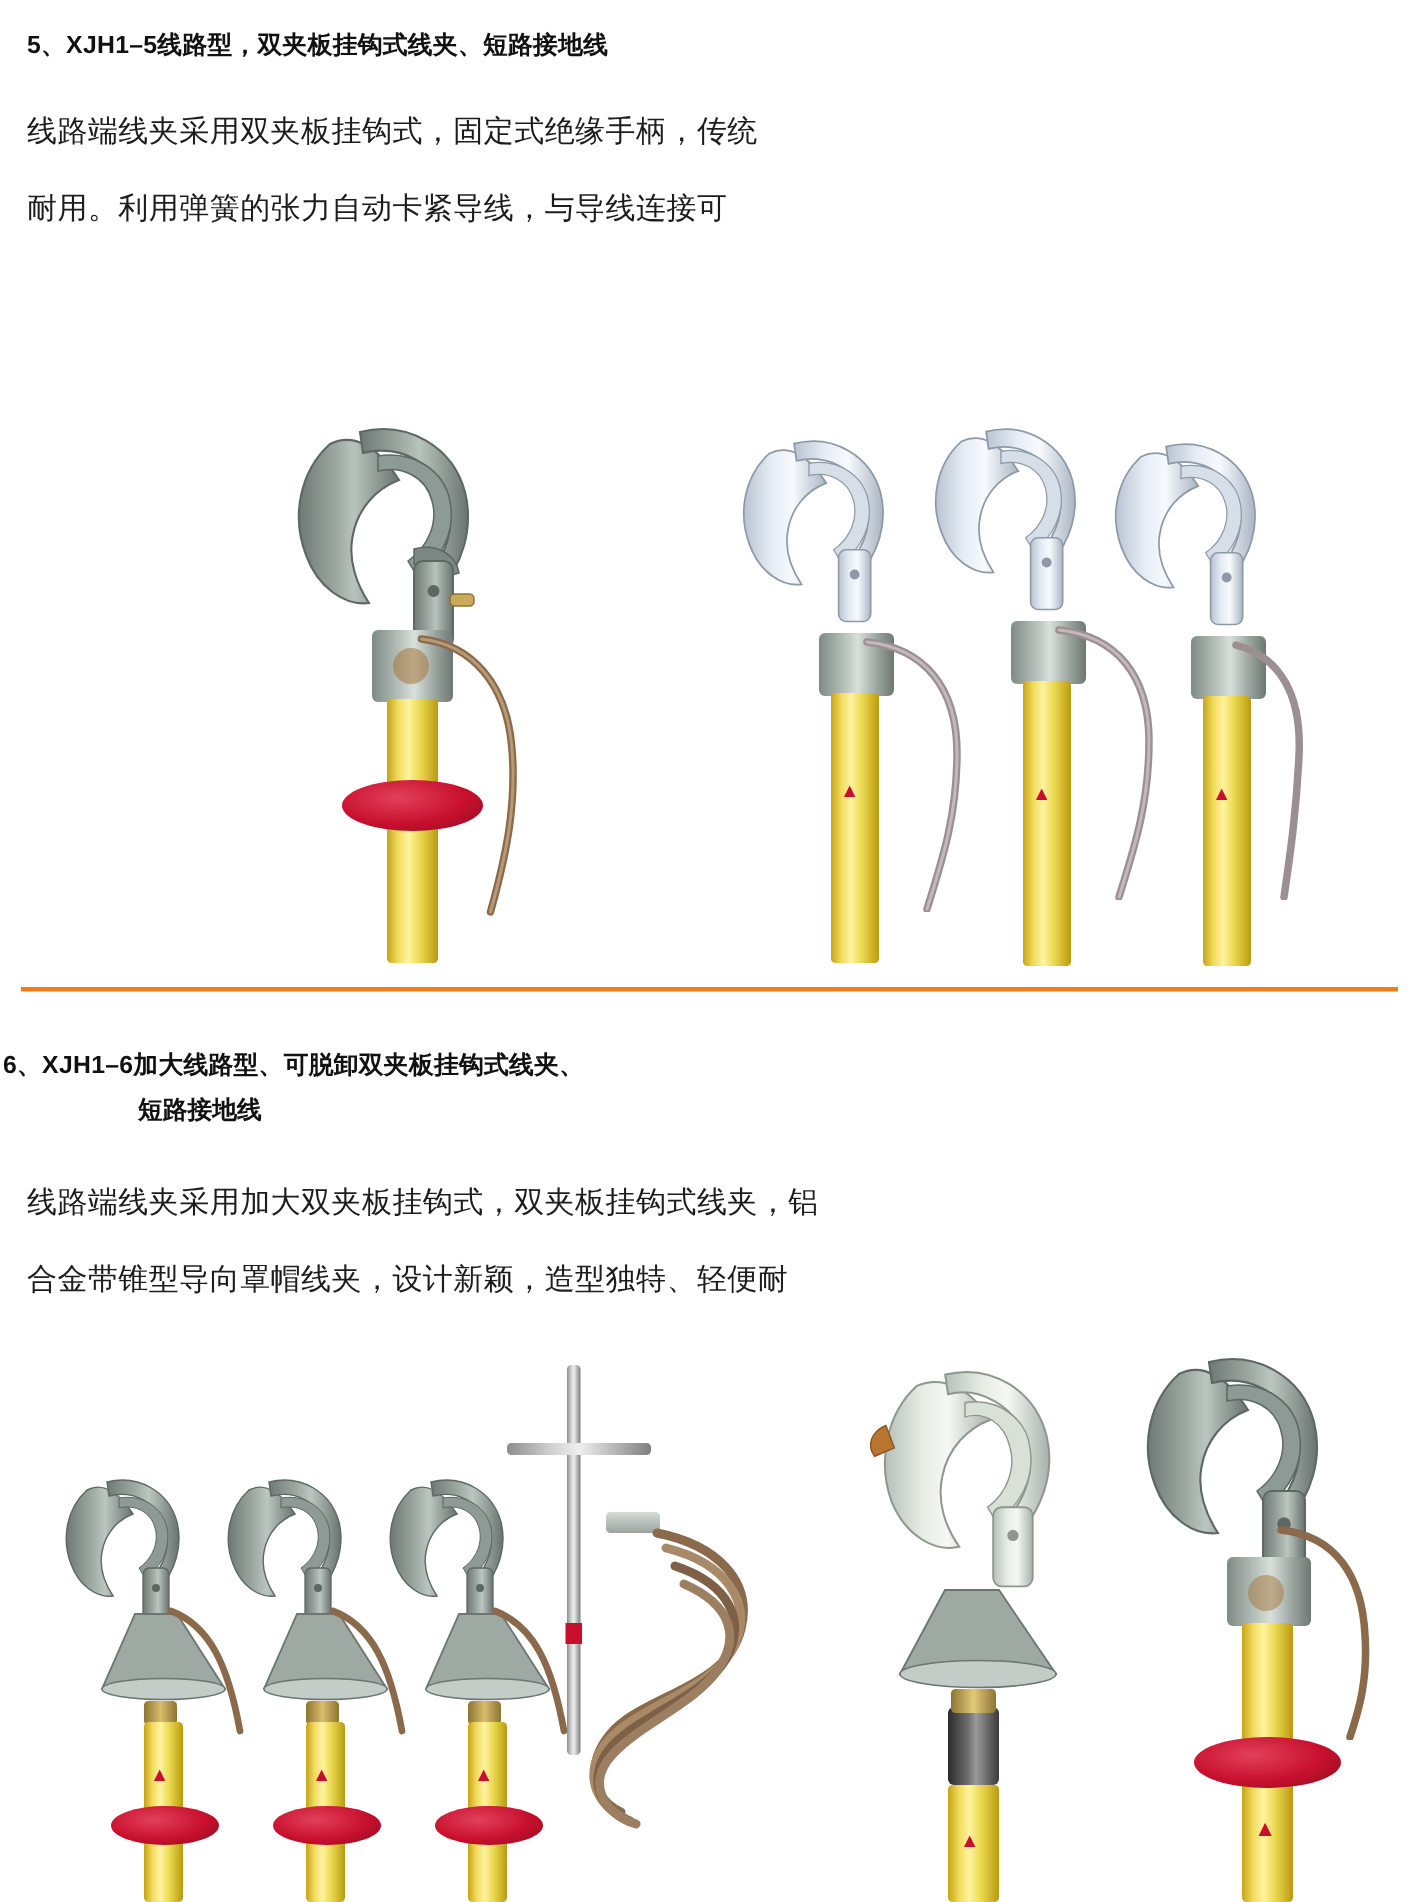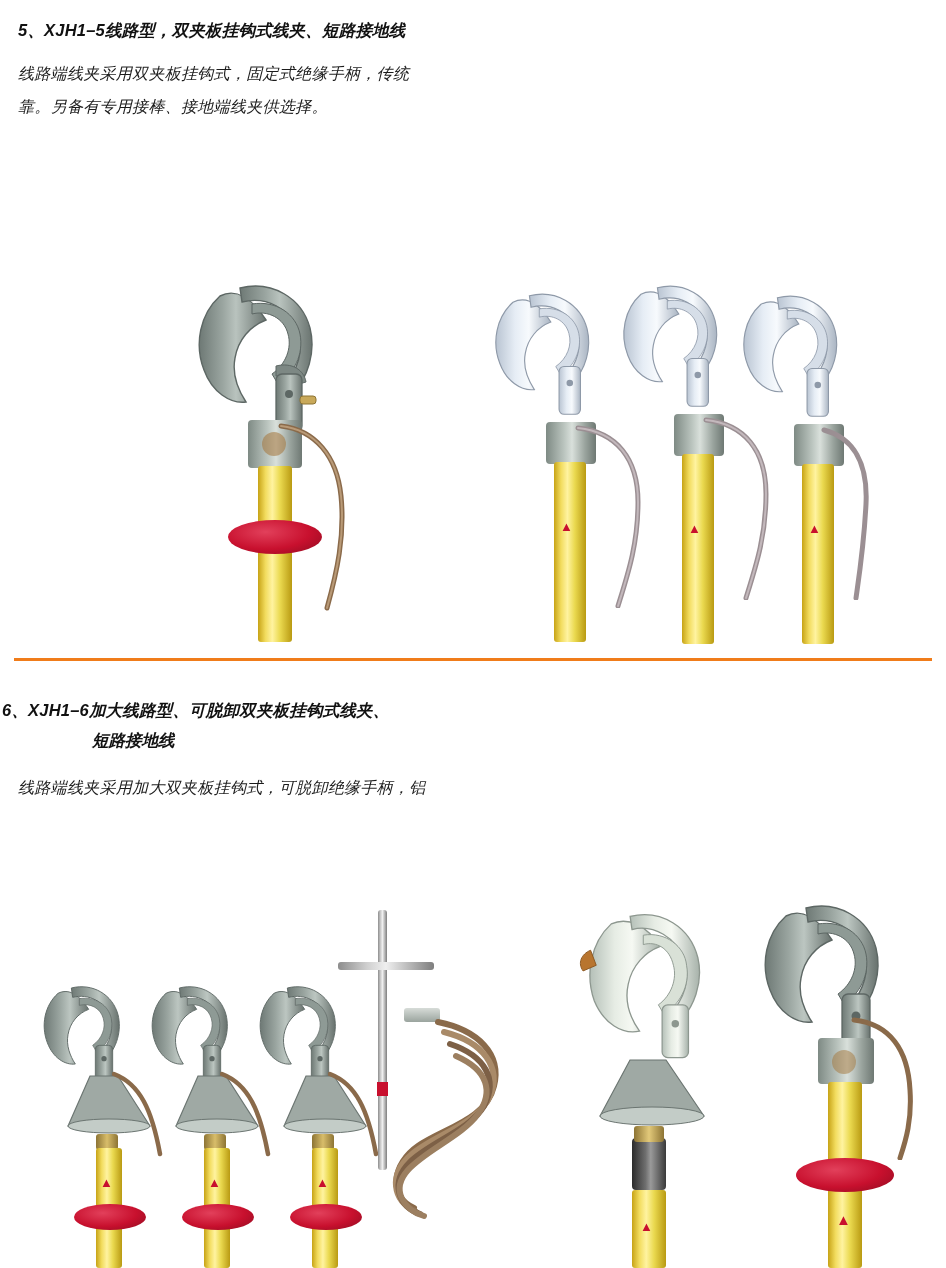--- a/index.html
+++ b/index.html
@@ -13,44 +13,44 @@
     font-family: "Liberation Sans", "DejaVu Sans", sans-serif;
     color: #1a1a1a;
     position: relative;
     overflow: hidden;
   }
   .page {
     position: relative;
     width: 946px;
     height: 900px;
     padding: 0;
-    font-style: italic;
   }
   .section {
     position: relative;
   }
   .sec-title {
     font-size: 16.5px;
     font-weight: bold;
     letter-spacing: 0.2px;
     color: #111;
     line-height: 1.5;
   }
   .sec-title-2 {
     font-size: 16.5px;
     font-weight: bold;
     color: #111;
     line-height: 1.75;
     padding-left: 74px;
   }
   .body-text {
-    font-size: 16px;
+    font-size: 20px;
     line-height: 2.05;
     color: #1c1c1c;
     letter-spacing: 0.3px;
+    margin-top: 10px;
   }
   .divider {
     height: 3px;
     background: #f07c1a;
     width: 100%;
   }
 
   
   .img-area {
     position: relative;
@@ -87,21 +87,21 @@
 <body>
 
 <div class="page">
 
   <div class="section" style="position:absolute; left:0; top:0; width:946px;">
 
     <div class="sec-title" style="position:absolute; left:18px; top:18px; width:900px;">5、XJH1–5线路型，双夹板挂钩式线夹、短路接地线</div>
 
     <div style="position:absolute; left:18px; top:58px; width:700px;">
       <div class="body-text">线路端线夹采用双夹板挂钩式，固定式绝缘手柄，传统</div>
-      <div class="body-text">靠。另备有专用接棒、接地端线夹供选择。</div>
+      <div class="body-text">耐用。利用弹簧的张力自动卡紧导线，与导线连接可</div>
     </div>
 
     <div class="img-area" style="position:absolute; left:0; top:262px; width:946px; height:380px;">
 
       <div style="position:absolute; left:170px; top:0px; width:220px; height:380px;">
 
         <svg width="170" height="180" viewBox="0 0 170 180" style="position:absolute; left:10px; top:8px;">
           <defs>
             <linearGradient id="g5grey" x1="0" y1="0" x2="1" y2="0">
               <stop offset="0%" stop-color="#6e7975"></stop>
@@ -196,21 +196,22 @@
   </div>
 
   <div class="divider" style="position:absolute; left:14px; top:658px; width:918px;"></div>
 
   <div class="section" style="position:absolute; left:0; top:0; width:946px;">
 
     <div class="sec-title" style="position:absolute; left:2px; top:698px; width:900px;">6、XJH1–6加大线路型、可脱卸双夹板挂钩式线夹、</div>
     <div class="sec-title-2" style="position:absolute; left:18px; top:726px; width:900px;">短路接地线</div>
 
     <div style="position:absolute; left:18px; top:772px; width:720px;">
-      <div class="body-text">线路端线夹采用加大双夹板挂钩式，可脱卸绝缘手柄，铝</div>
+      <div class="body-text">线路端线夹采用加大双夹板挂钩式，双夹板挂钩式线夹，铝</div>
+      <div class="body-text">合金带锥型导向罩帽线夹，设计新颖，造型独特、轻便耐</div>
     </div>
 
     <div class="img-area" style="position:absolute; left:0; top:890px; width:946px; height:378px;">
 
       <div style="position:absolute; left:28px; top:86px; width:320px; height:292px;">
 
         <div style="position:absolute; left:0px; top:0px;">
           <svg width="120" height="120" viewBox="0 0 170 180">
             <defs>
               <linearGradient id="g6grey" x1="0" y1="0" x2="1" y2="0">

